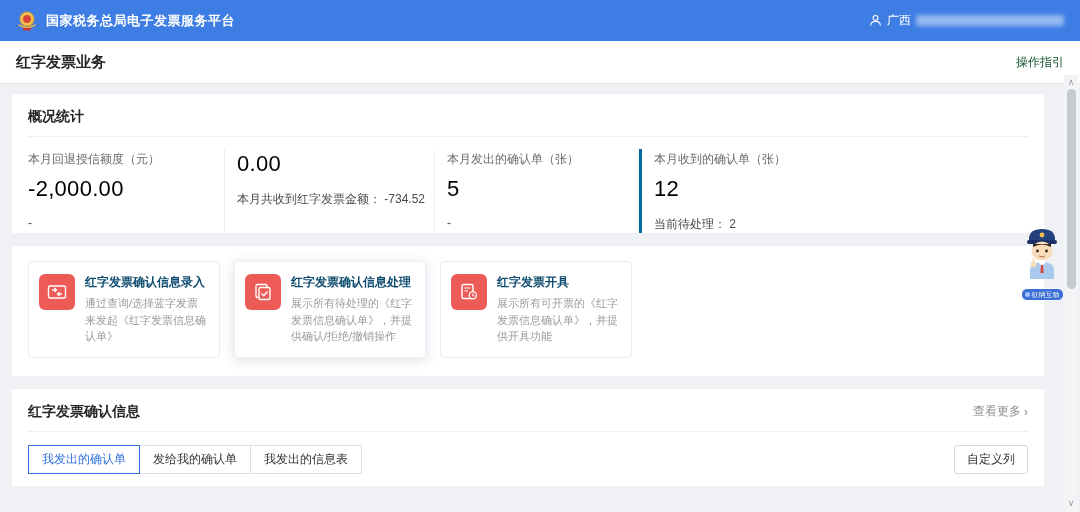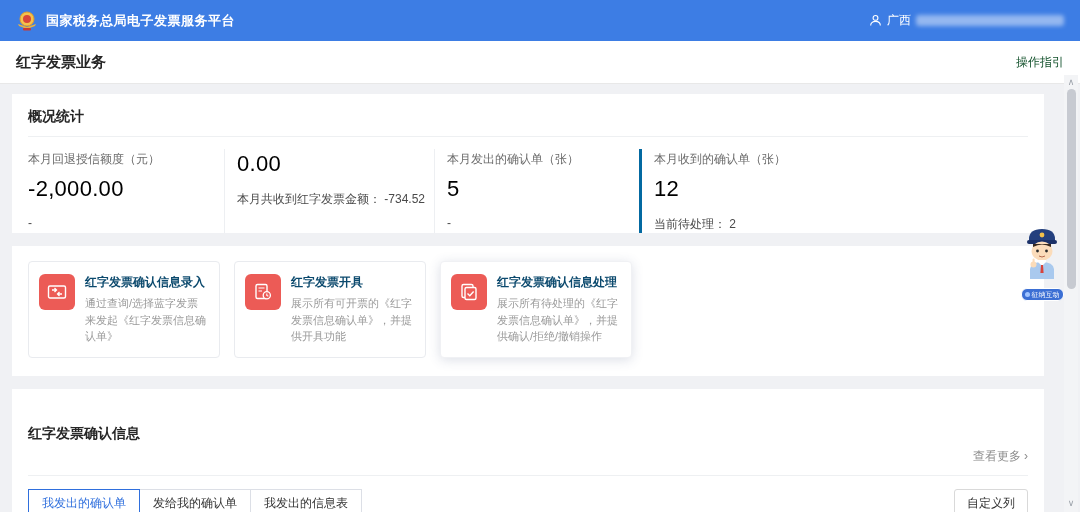--- a/index.html
+++ b/index.html
@@ -58,21 +58,21 @@
   }
   .func-card.elevated { box-shadow:0 2px 12px rgba(60,80,120,.18); border-color:#F0F1F4; }
   .func-icon {
     flex:0 0 36px; width:36px; height:36px; border-radius:6px; background:#EC5B56;
     display:flex; align-items:center; justify-content:center;
   }
   .func-text { flex:1; }
   .func-title { font-size:12px; font-weight:bold; color:#0c4a6e; margin-bottom:4px; }
   .func-desc { font-size:11px; color:#9a9a9a; line-height:1.5; }
   
-  .view-more { font-size:12px; color:#8c8c8c; cursor:pointer; display:flex; align-items:center; gap:3px;margin-top:45px; }
+  .view-more { font-size:12px; color:#8c8c8c; cursor:pointer; display:flex; align-items:center; gap:3px; }
   .toolbar { display:flex; align-items:center; justify-content:space-between; padding:13px 0 12px 0; }
   .tabs { display:flex; }
   .tab {
     font-size:12px; padding:5px 13px; border:1px solid #DCDFE6; background:#fff;
     color:#333; cursor:pointer; margin-left:-1px; position:relative;
   }
   .tab:first-child { margin-left:0; }
   .tab.active { color:#2F6FDD; border-color:#2F6FDD; z-index:1; }
   .btn-custom {
     font-size:12px; padding:5px 12px; border:1px solid #D9D9D9; border-radius:3px;
@@ -166,47 +166,47 @@
             <rect x="1.5" y="4" width="17" height="12" rx="1.5" fill="none" stroke="#fff" stroke-width="1.4"></rect>
             <path d="M5 8 L9 8 M7.5 6 L9.5 8 L7.5 10" stroke="#fff" stroke-width="1.3" fill="none"></path>
             <path d="M15 12 L11 12 M12.5 10 L10.5 12 L12.5 14" stroke="#fff" stroke-width="1.3" fill="none"></path>
           </svg>
         </span>
         <div class="func-text">
           <div class="func-title">红字发票确认信息录入</div>
           <div class="func-desc">通过查询/选择蓝字发票来发起《红字发票信息确认单》</div>
         </div>
       </div>
+      <div class="func-card elevated">
+        <span class="func-icon">
+          <svg width="20" height="20" viewBox="0 0 20 20">
+            <rect x="3" y="2.5" width="11" height="13" rx="1.5" fill="none" stroke="#fff" stroke-width="1.4"></rect>
+            <rect x="6" y="5.5" width="11" height="12" rx="1.5" fill="#EC5B56" stroke="#fff" stroke-width="1.4"></rect>
+            <path d="M8.5 11.5 L10.8 13.8 L14.6 9.5" stroke="#fff" stroke-width="1.4" fill="none"></path>
+          </svg>
+        </span>
+        <div class="func-text">
+          <div class="func-title">红字发票确认信息处理</div>
+          <div class="func-desc">展示所有待处理的《红字发票信息确认单》，并提供确认/拒绝/撤销操作</div>
+        </div>
+      </div>
       <div class="func-card">
         <span class="func-icon">
           <svg width="20" height="20" viewBox="0 0 20 20">
             <rect x="3" y="2.5" width="11" height="14" rx="1.5" fill="none" stroke="#fff" stroke-width="1.4"></rect>
             <path d="M5.5 6 L11.5 6 M5.5 9 L9 9" stroke="#fff" stroke-width="1.2"></path>
             <circle cx="13.8" cy="13.2" r="3.6" fill="#EC5B56" stroke="#fff" stroke-width="1.3"></circle>
             <path d="M13.8 11.5 L13.8 13.4 L15.3 14.2" stroke="#fff" stroke-width="1.1" fill="none"></path>
           </svg>
         </span>
         <div class="func-text">
           <div class="func-title">红字发票开具</div>
           <div class="func-desc">展示所有可开票的《红字发票信息确认单》，并提供开具功能</div>
         </div>
       </div>
-      <div class="func-card elevated">
-        <span class="func-icon">
-          <svg width="20" height="20" viewBox="0 0 20 20">
-            <rect x="3" y="2.5" width="11" height="13" rx="1.5" fill="none" stroke="#fff" stroke-width="1.4"></rect>
-            <rect x="6" y="5.5" width="11" height="12" rx="1.5" fill="#EC5B56" stroke="#fff" stroke-width="1.4"></rect>
-            <path d="M8.5 11.5 L10.8 13.8 L14.6 9.5" stroke="#fff" stroke-width="1.4" fill="none"></path>
-          </svg>
-        </span>
-        <div class="func-text">
-          <div class="func-title">红字发票确认信息处理</div>
-          <div class="func-desc">展示所有待处理的《红字发票信息确认单》，并提供确认/拒绝/撤销操作</div>
-        </div>
-      </div>
     </div>
   </section>
 
   <section class="card">
     <div class="card-head">
       <div class="card-title">红字发票确认信息</div>
       <a class="view-more">
         <span>查看更多</span>
         <span>›</span>
       </a>

